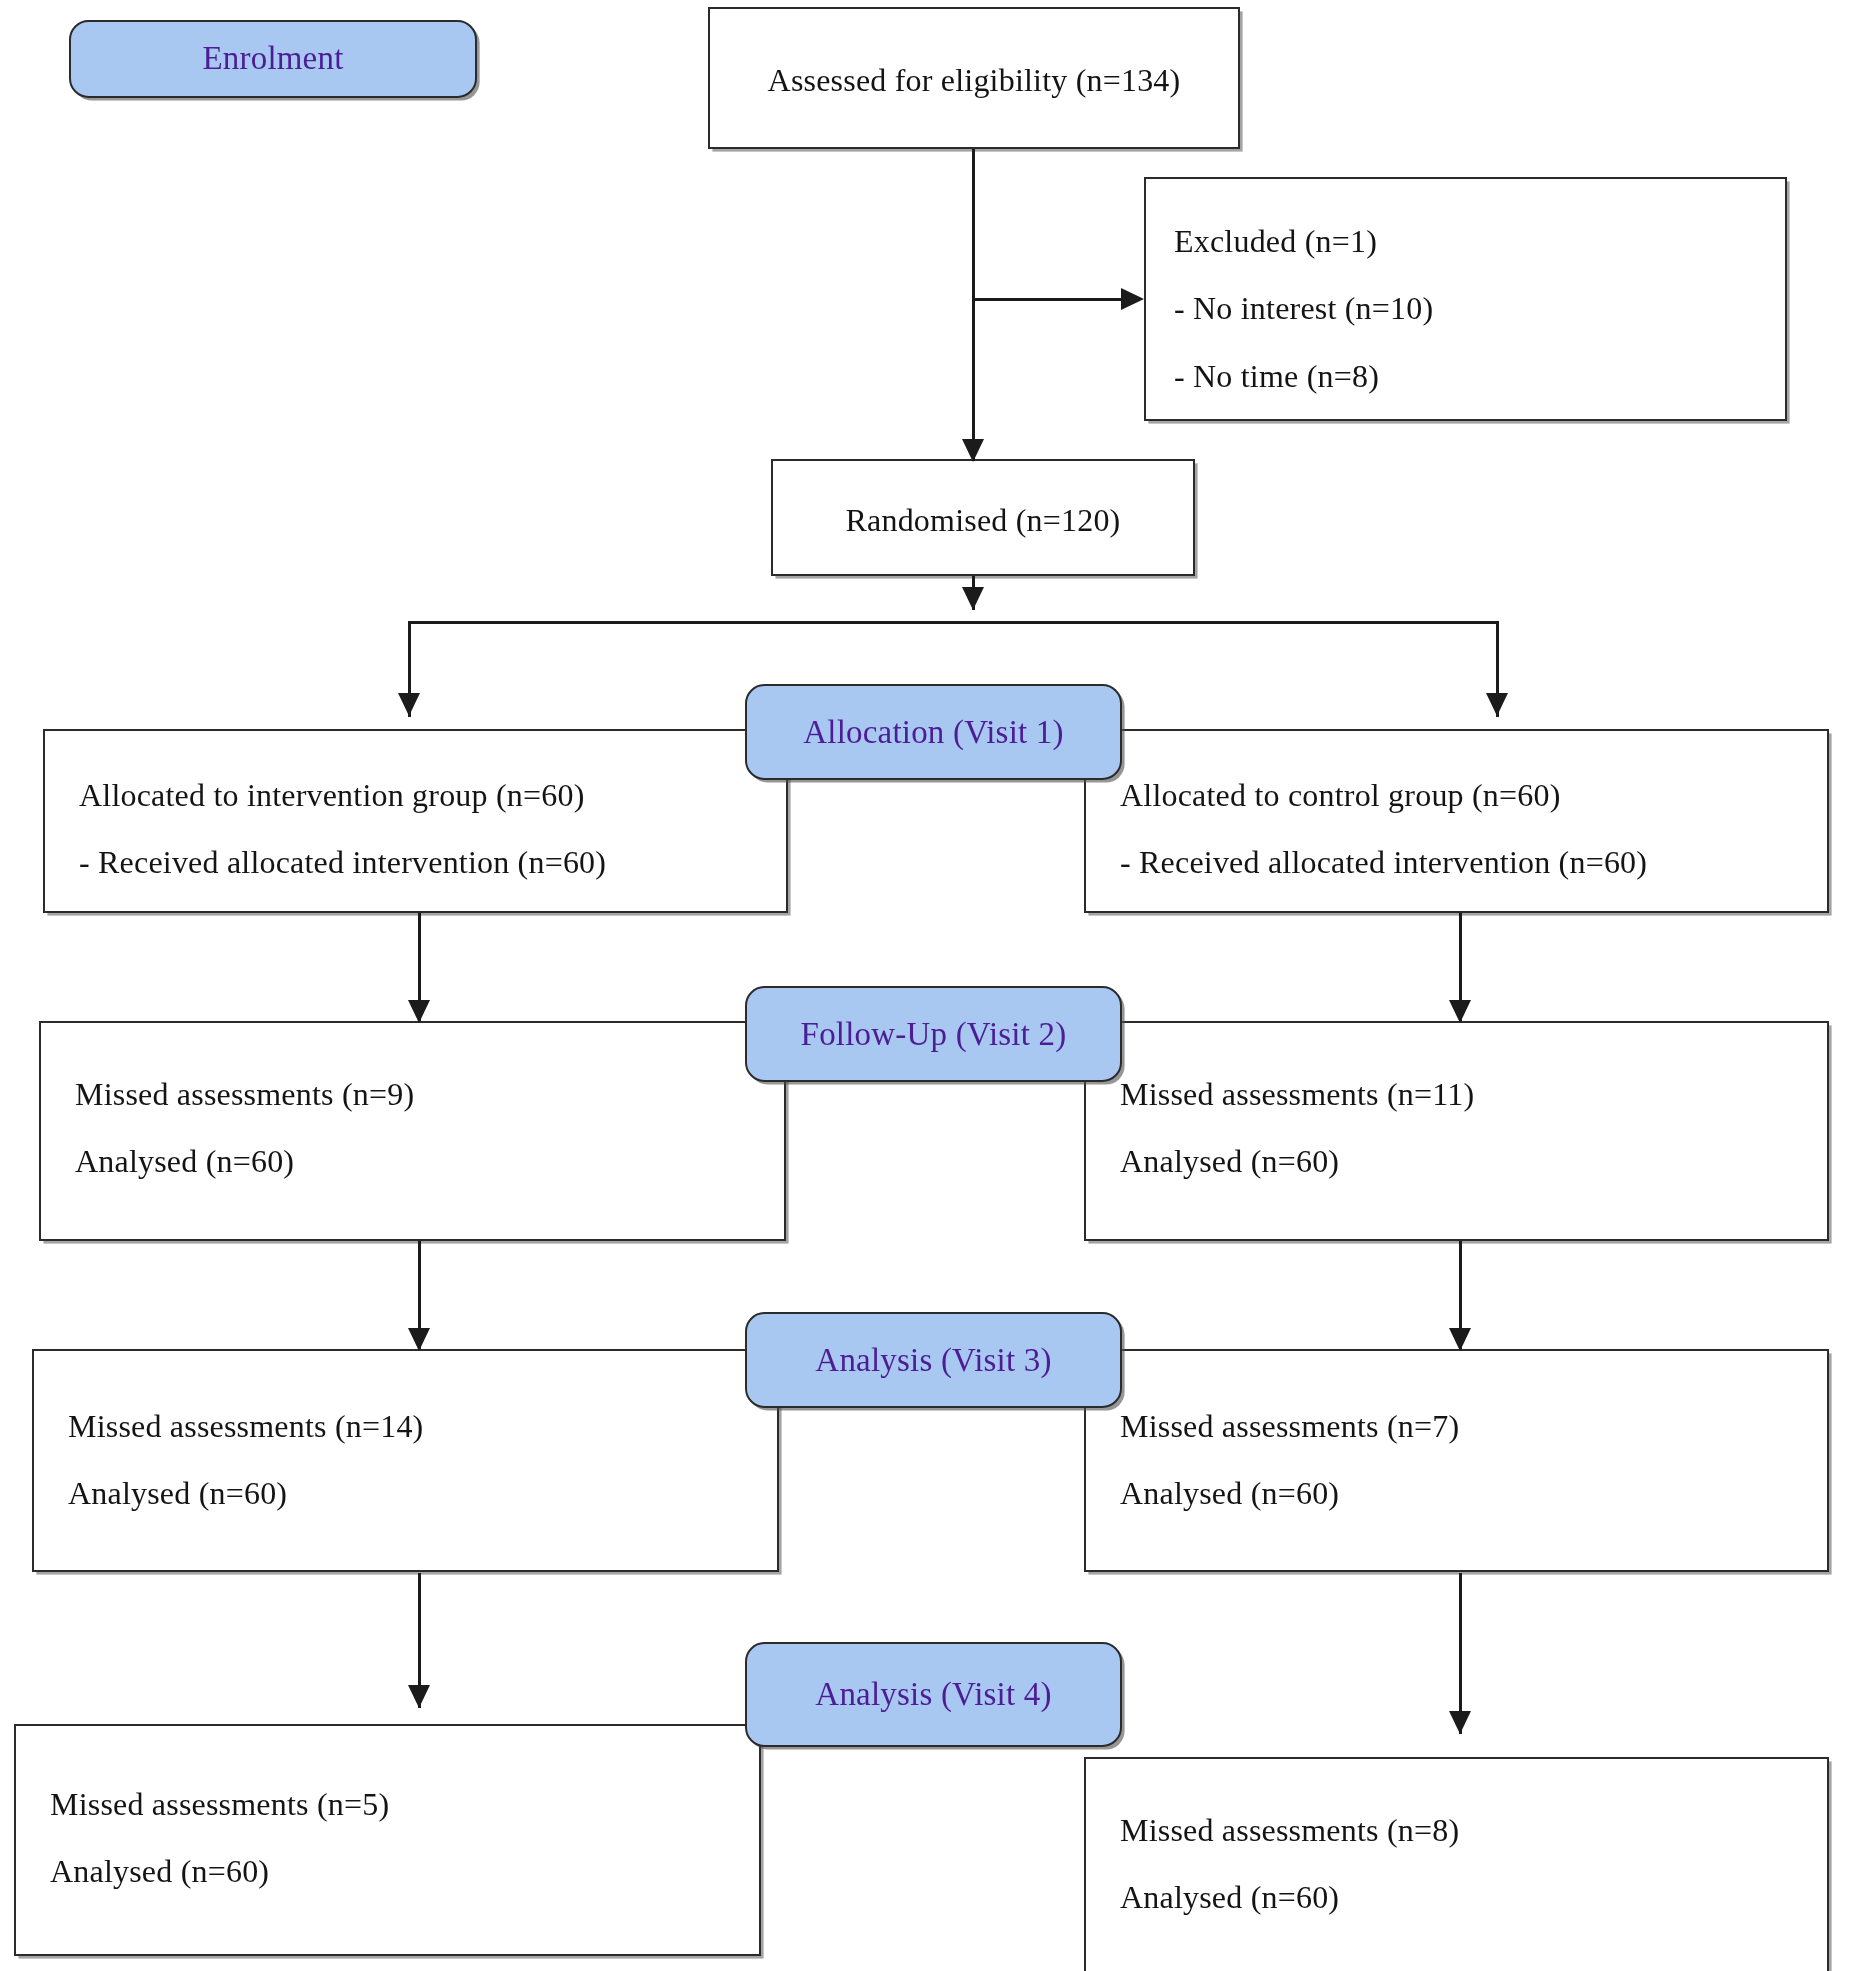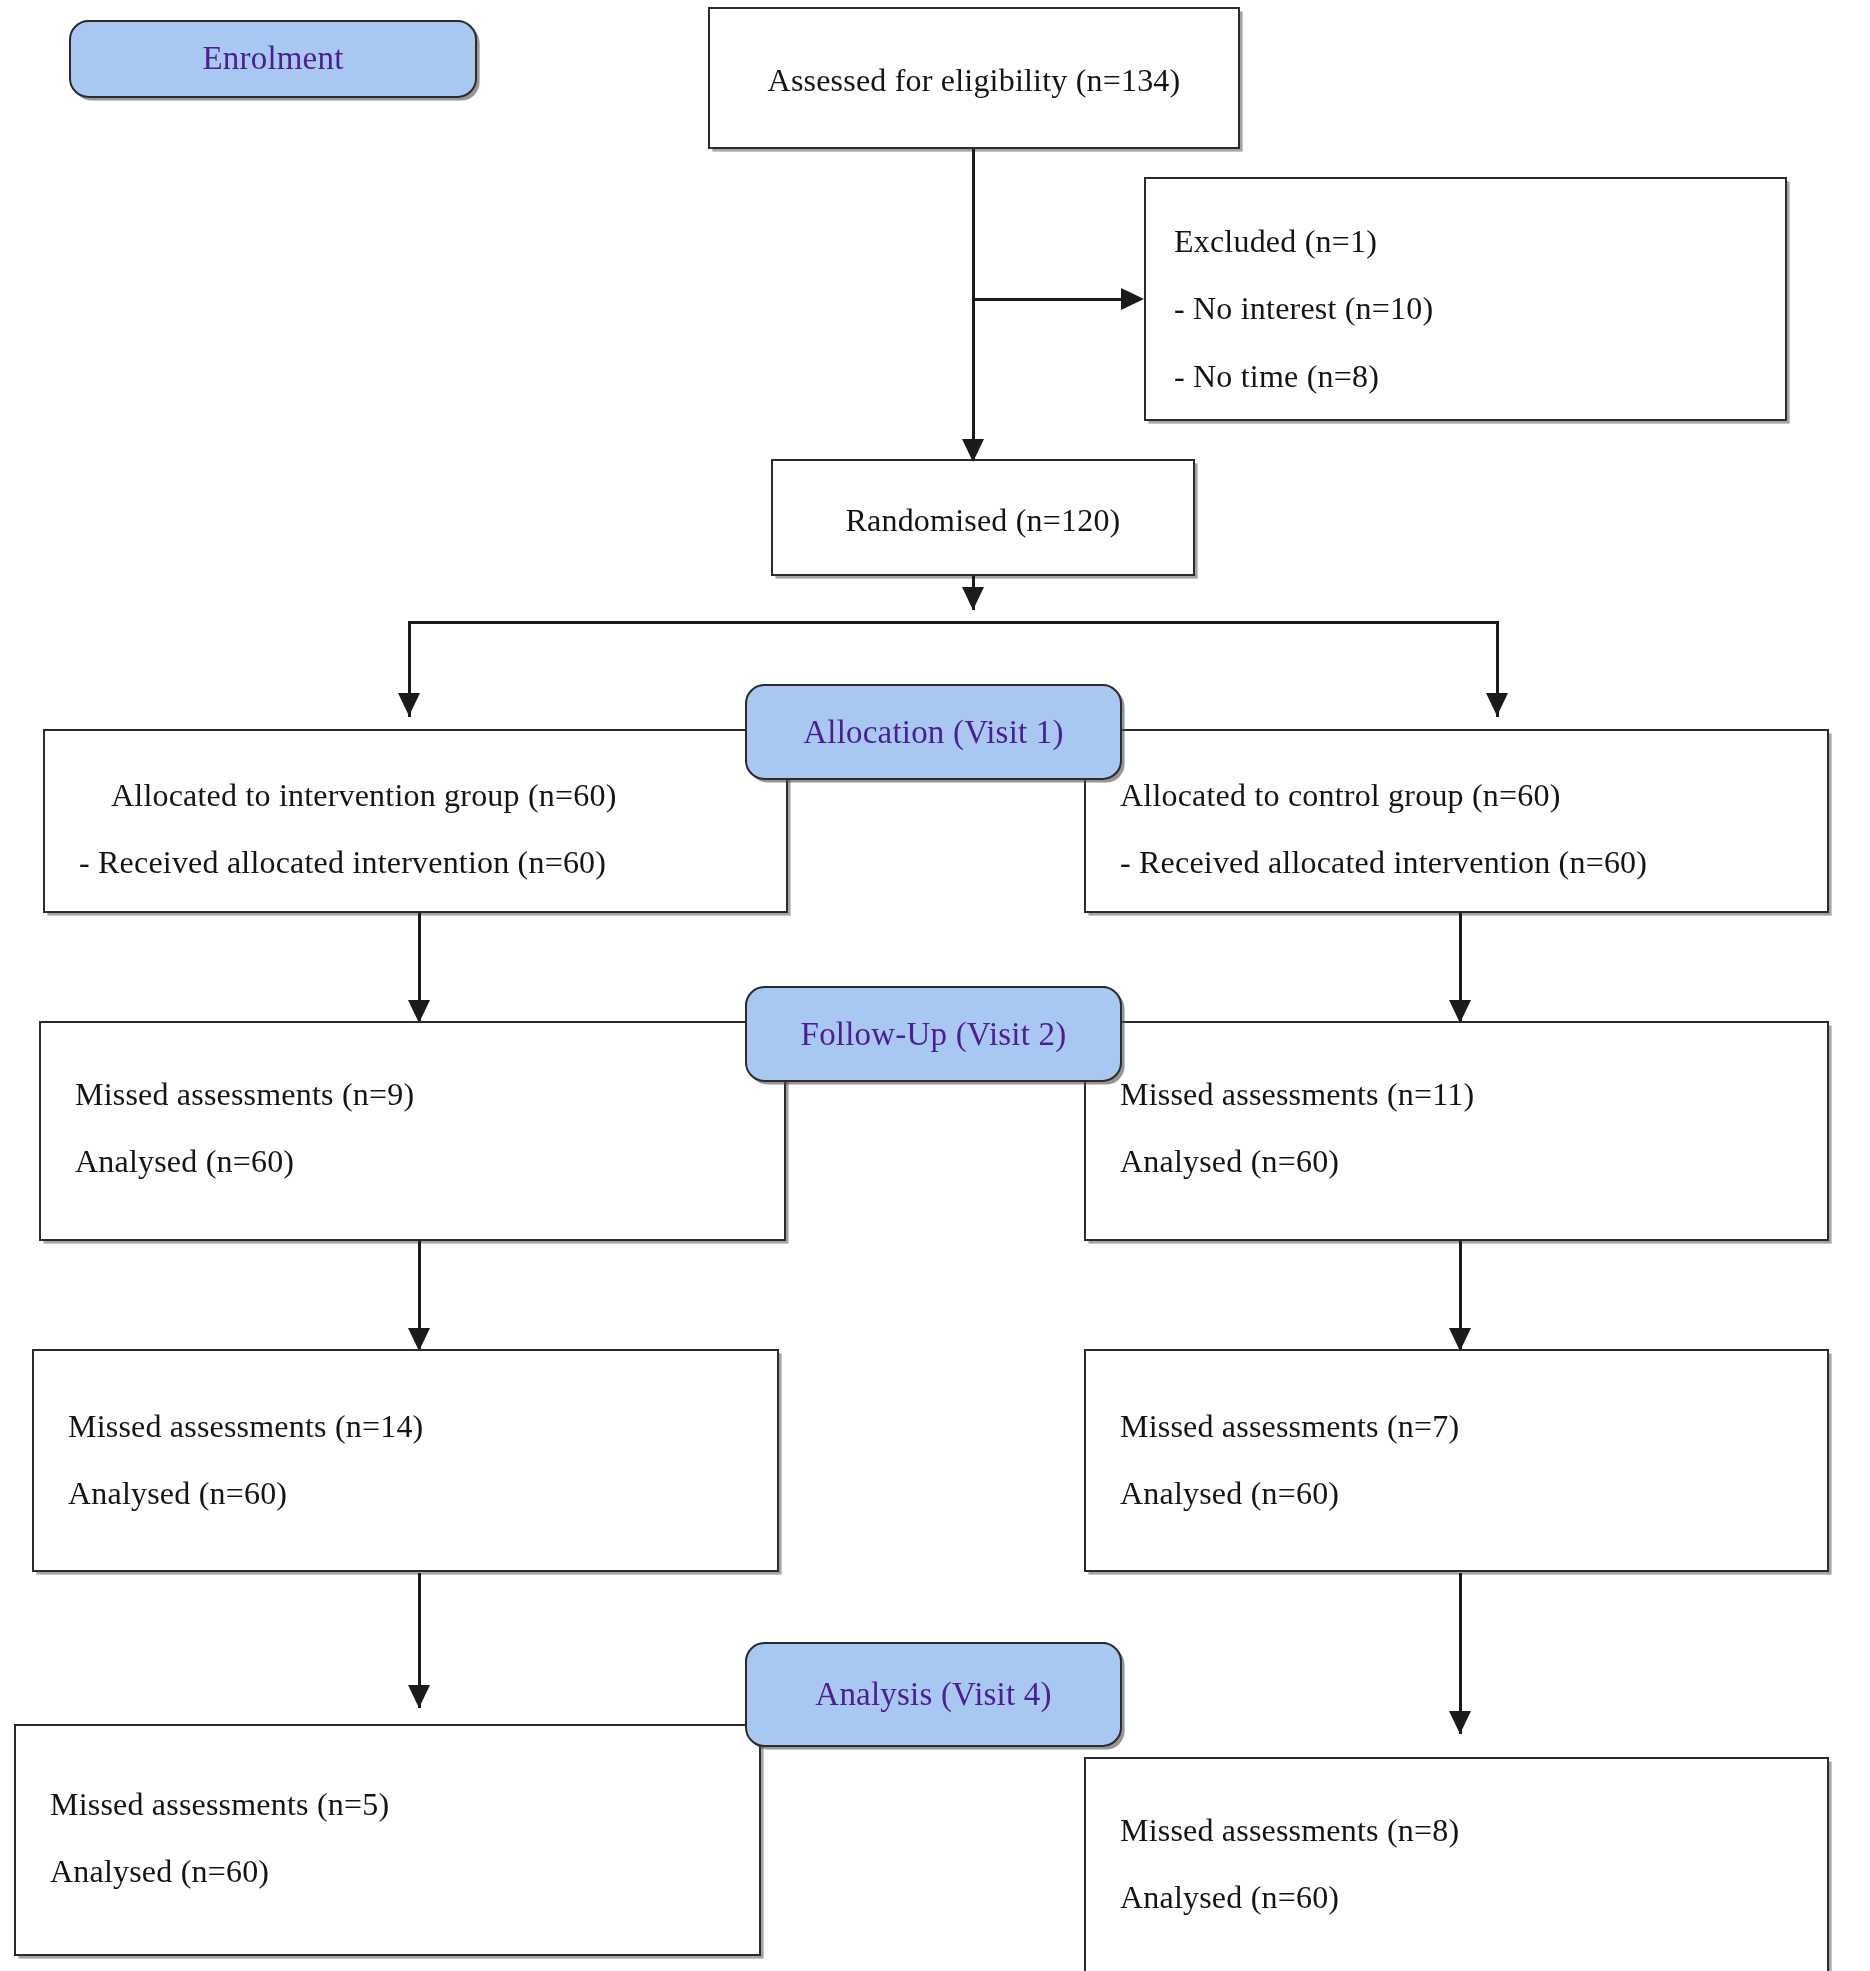--- a/index.html
+++ b/index.html
@@ -121,21 +121,21 @@
 
   <div class="conn vline" style="left:972px; top:576px; width:2.7px; height:34px;"></div>
   <div class="arrow-down" style="left:962px; top:587px;"></div>
   <div class="conn hline" style="left:408px; top:621px; width:1091px; height:2.7px;"></div>
   <div class="conn vline" style="left:408px; top:621px; width:2.7px; height:96px;"></div>
   <div class="arrow-down" style="left:398px; top:693px;"></div>
   <div class="conn vline" style="left:1496px; top:621px; width:2.7px; height:96px;"></div>
   <div class="arrow-down" style="left:1486px; top:693px;"></div>
 
   <div class="fbox" style="left:43px; top:729px; width:745px; height:184px;">
-    <div class="line" style="left:34px; top:48px;margin-left:32px;">Allocated to intervention group (n=60)</div>
+    <div class="line" style="left:34px; top:48px;">Allocated to intervention group (n=60)</div>
     <div class="line" style="left:34px; top:115px;">- Received allocated intervention (n=60)</div>
   </div>
 
   <div class="fbox" style="left:1084px; top:729px; width:745px; height:184px;">
     <div class="line" style="left:34px; top:48px;">Allocated to control group (n=60)</div>
     <div class="line" style="left:34px; top:115px;">- Received allocated intervention (n=60)</div>
   </div>
 
   <div class="badge" style="left:745px; top:684px; width:377px; height:96px;">
     <span>Allocation (Visit 1)</span>
@@ -168,20 +168,23 @@
   <div class="fbox" style="left:32px; top:1349px; width:747px; height:223px;">
     <div class="line" style="left:34px; top:59px;">Missed assessments (n=14)</div>
     <div class="line" style="left:34px; top:126px;">Analysed (n=60)</div>
   </div>
 
   <div class="fbox" style="left:1084px; top:1349px; width:745px; height:223px;">
     <div class="line" style="left:34px; top:59px;">Missed assessments (n=7)</div>
     <div class="line" style="left:34px; top:126px;">Analysed (n=60)</div>
   </div>
 
+  <div class="badge" style="left:745px; top:1312px; width:377px; height:96px;">
+    <span>Analysis (Visit 3)</span>
+  </div>
 
   <div class="conn vline" style="left:418px; top:1573px; width:2.7px; height:135px;"></div>
   <div class="arrow-down" style="left:408px; top:1685px;"></div>
   <div class="conn vline" style="left:1459px; top:1573px; width:2.7px; height:161px;"></div>
   <div class="arrow-down" style="left:1449px; top:1711px;"></div>
 
   <div class="fbox" style="left:14px; top:1724px; width:747px; height:232px;">
     <div class="line" style="left:34px; top:62px;">Missed assessments (n=5)</div>
     <div class="line" style="left:34px; top:129px;">Analysed (n=60)</div>
   </div>

